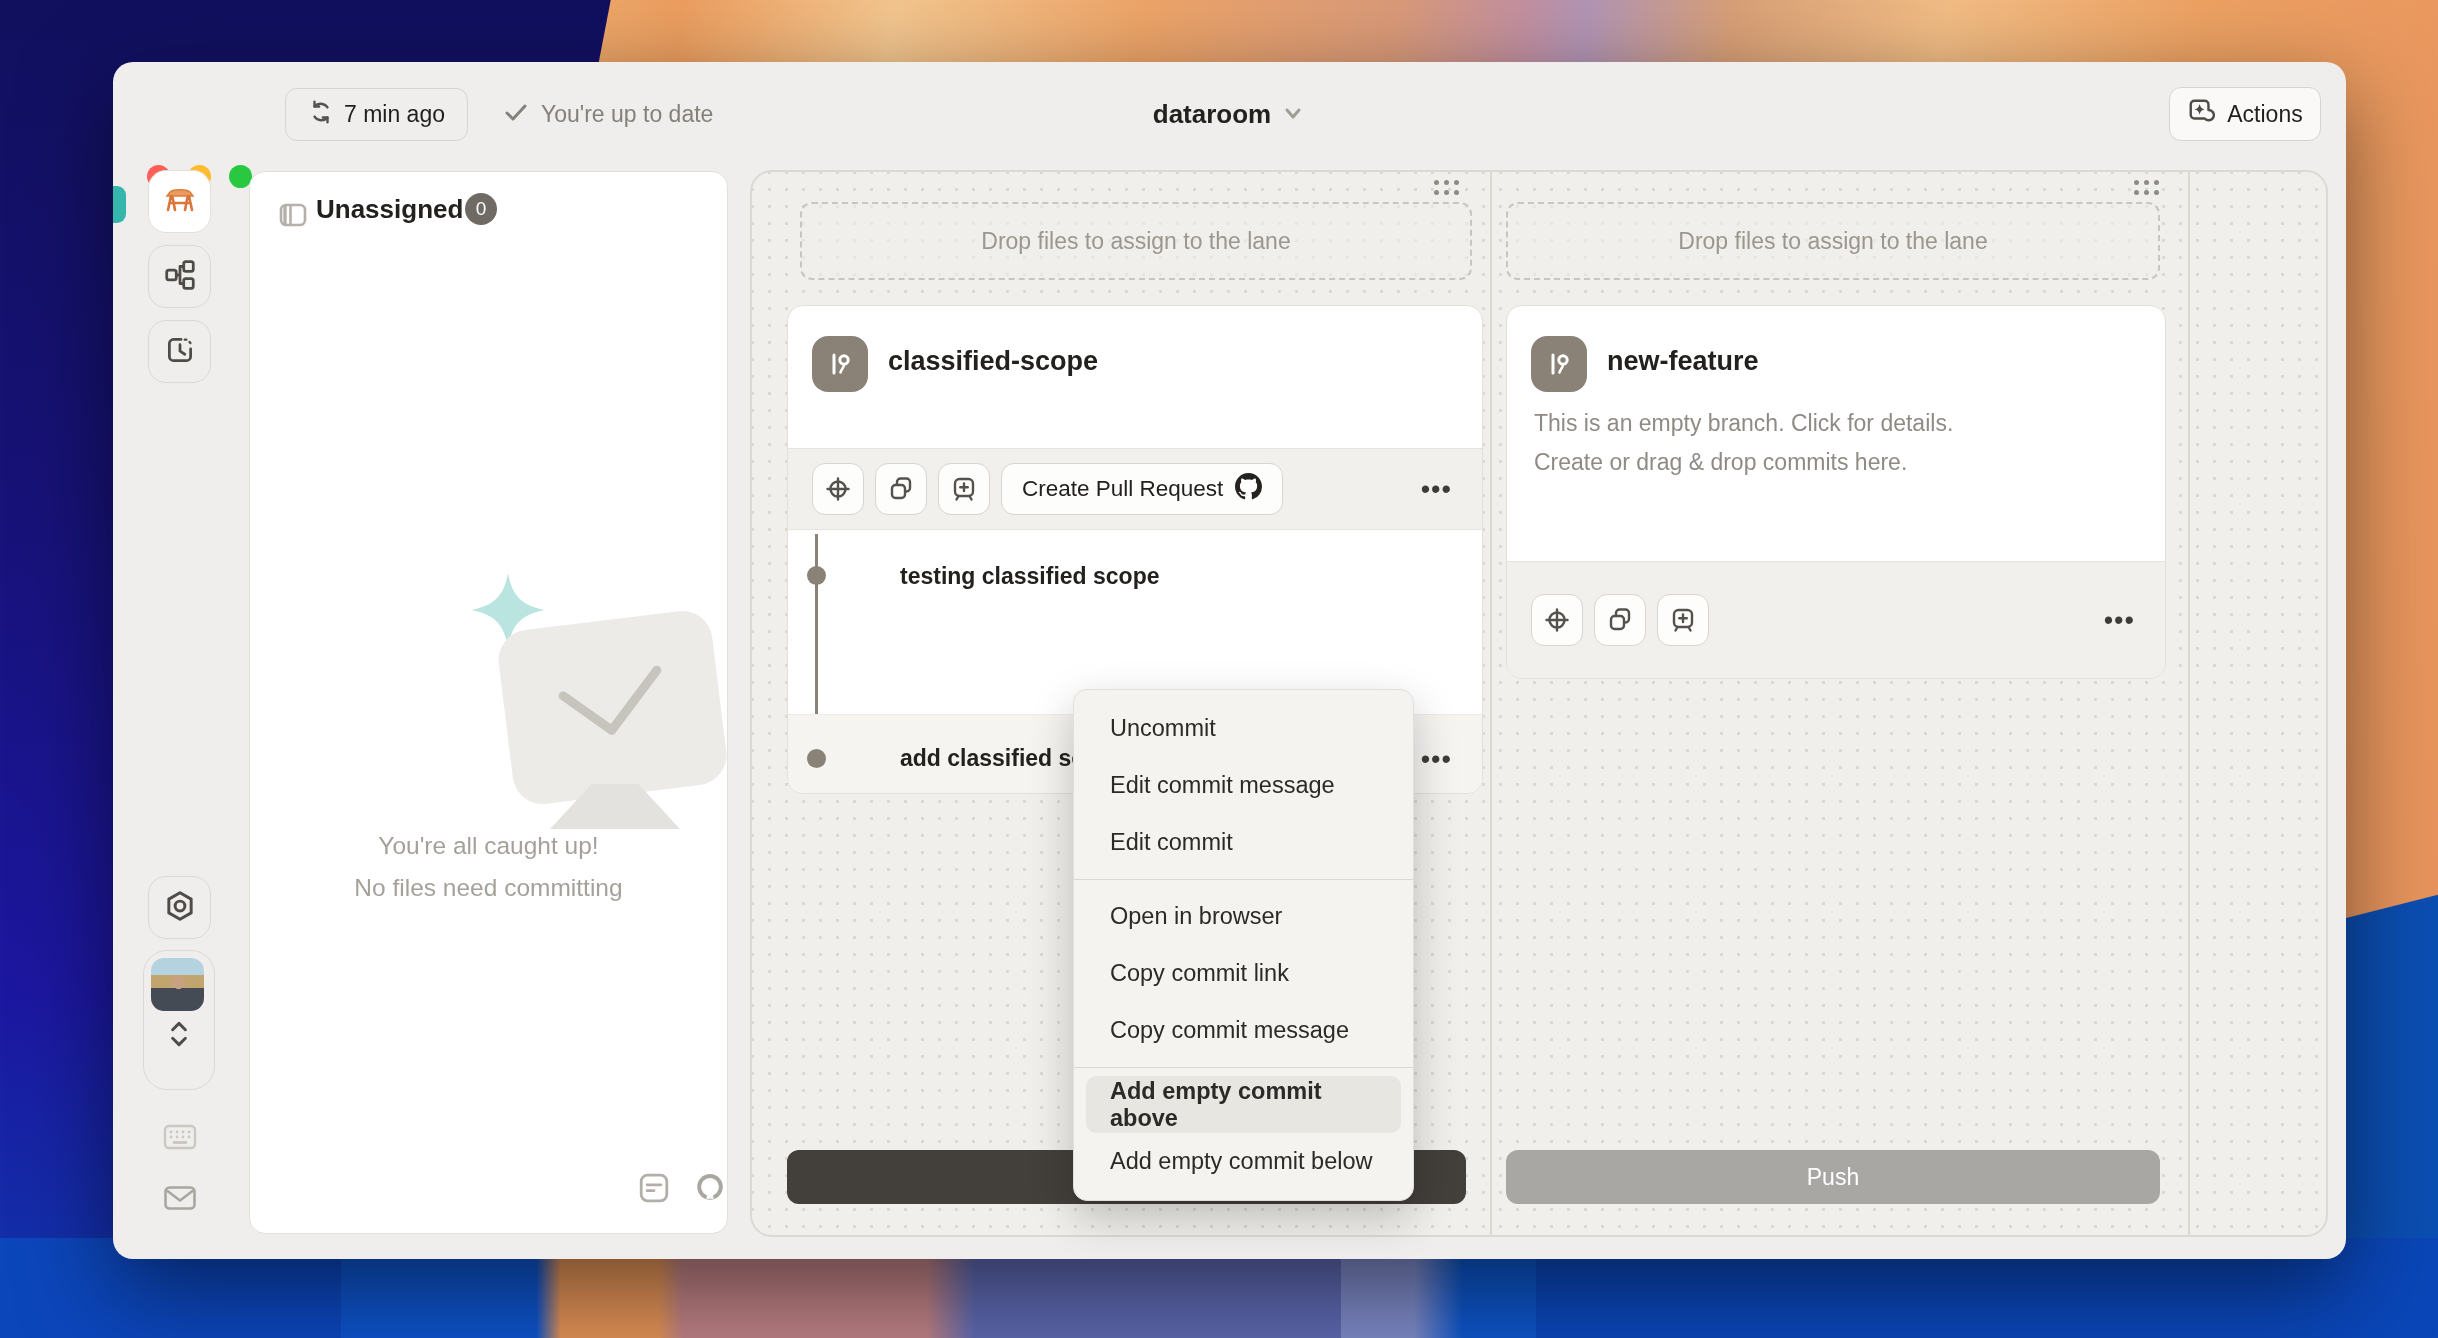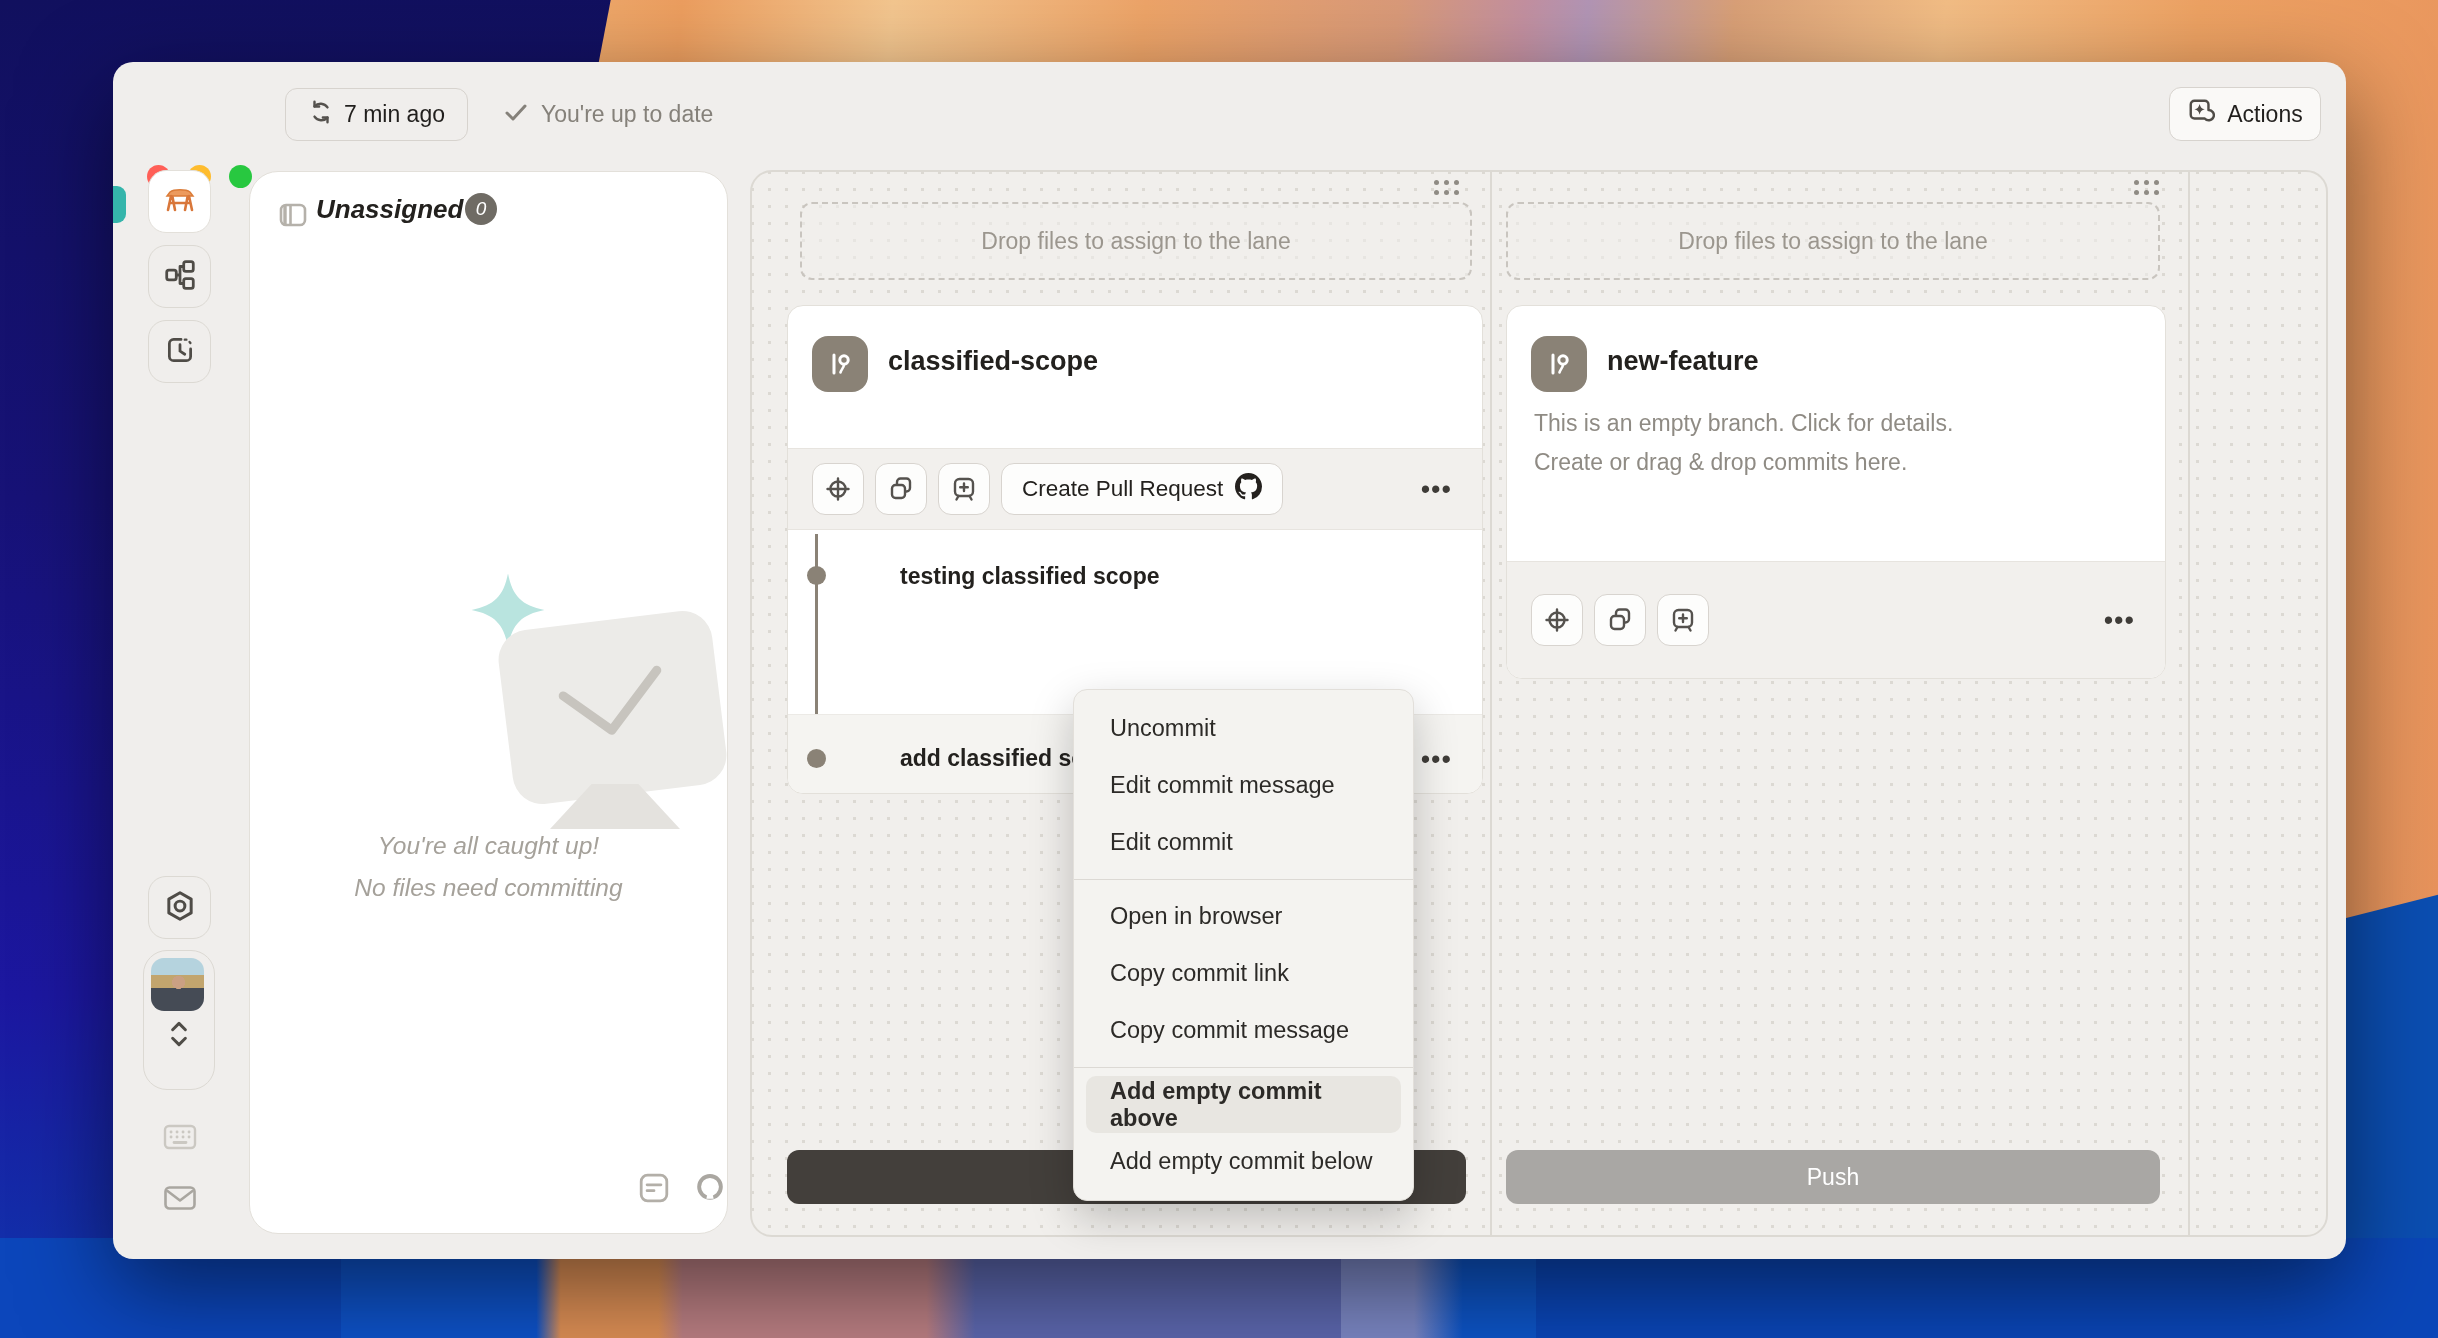--- a/index.html
+++ b/index.html
@@ -23,21 +23,21 @@
     background:transparent;color:#211f1d;font-size:23px;justify-content:center;}
   .ghost-text{color:#85817a;font-size:23px;display:flex;align-items:center;gap:12px;}
   .title-wrap{display:flex;align-items:center;justify-content:center;gap:10px;}
   .title-wrap .t{font-size:26px;font-weight:700;color:#23211e;}
   
   .side-btn{width:63px;height:63px;border:1.5px solid #dcd9d3;border-radius:18px;display:flex;
     align-items:center;justify-content:center;background:transparent;}
   .side-btn.active{background:#fff;border-color:#e3e0da;}
   .teal-notch{left:0;top:124px;width:13px;height:37px;background:#35b5ab;border-radius:0 9px 9px 0;}
   
-  .panel{background:#fff;border:1.5px solid #e3e0da;border-radius:29px;font-style:italic;}
+  .panel{background:#fff;border:1.5px solid #e3e0da;border-radius:16px;}
   .lanes{left:637px;top:108px;width:1574px;height:1063px;border:2px solid #dcd9d3;border-radius:22px;
     background-color:#f1efec;
     background-image:radial-gradient(circle,#dcd9d3 1.8px,transparent 2px);
     background-size:17px 17px;background-position:9px 9px;overflow:hidden;}
   .lane-sep{top:0;bottom:0;width:2px;background:#dcd9d3;}
   .dropzone{height:74px;border:2.5px dashed #c9c5bf;border-radius:12px;display:flex;align-items:center;
     justify-content:center;color:#9b968e;font-size:23px;background:rgba(241,239,236,.55);}
   .handle{display:grid;grid-template-columns:repeat(3,8px);grid-auto-rows:8px;gap:2px;}
   .handle i{width:5px;height:5px;border-radius:50%;background:#8f8b84;}
   .card{background:#fff;border:1.5px solid #e3e0da;border-radius:16px;overflow:hidden;}
@@ -99,20 +99,28 @@
 
     <div class="abs ghost-text" style="left:390px;top:26px;height:53px;">
       <span>
         <svg width="26" height="26" viewBox="0 0 26 26" fill="none" stroke="#85817a" stroke-width="3" stroke-linecap="round" stroke-linejoin="round">
             <path d="M4 14 L10 20 L22 7"></path>
           </svg>
       </span>
       <span>You're up to date</span>
     </div>
 
+    <div class="abs title-wrap" style="left:946px;top:26px;width:340px;height:53px;">
+      <span class="t">dataroom</span>
+      <span>
+        <svg width="24" height="24" viewBox="0 0 24 24" fill="none" stroke="#a19d96" stroke-width="3" stroke-linecap="round" stroke-linejoin="round">
+            <path d="M6 9 L12 16 L18 9"></path>
+          </svg>
+      </span>
+    </div>
 
     <button class="abs pill" style="left:2056px;top:25px;width:152px;height:54px;background:#faf9f7;gap:12px;">
       <span>
         <svg width="28" height="28" viewBox="0 0 30 30" fill="none">
           <path d="M4 8 a4 4 0 0 1 4-4 h11 a4 4 0 0 1 4 4 v6 a5.5 5.5 0 1 1 -4 9 H8 a4 4 0 0 1 -4-4 Z" stroke="#4f4c47" stroke-width="2.6" stroke-linejoin="round"></path>
           <path d="M13.5 7.5 C14.3 11 15.8 12.5 19 13.2 C15.8 14 14.3 15.5 13.5 19 C12.7 15.5 11.2 14 8 13.2 C11.2 12.5 12.7 11 13.5 7.5 Z" fill="#4f4c47"></path>
         </svg>
       </span>
       <span>Actions</span>
     </button>

